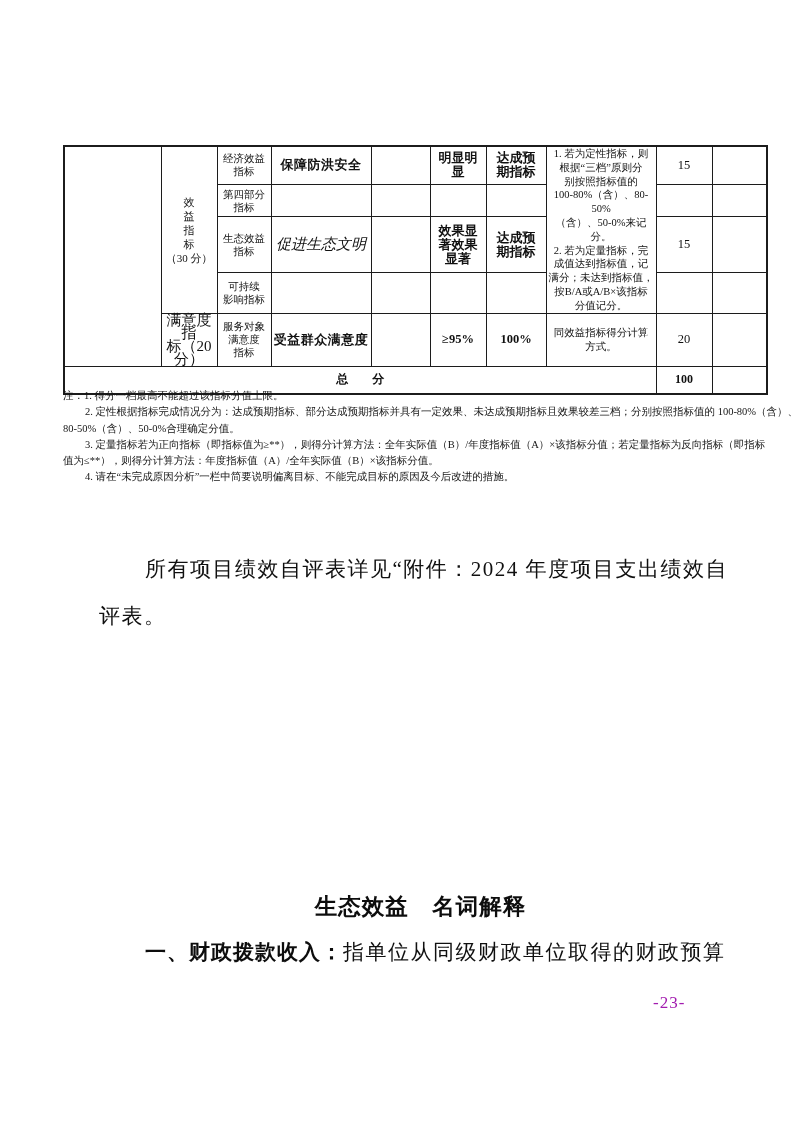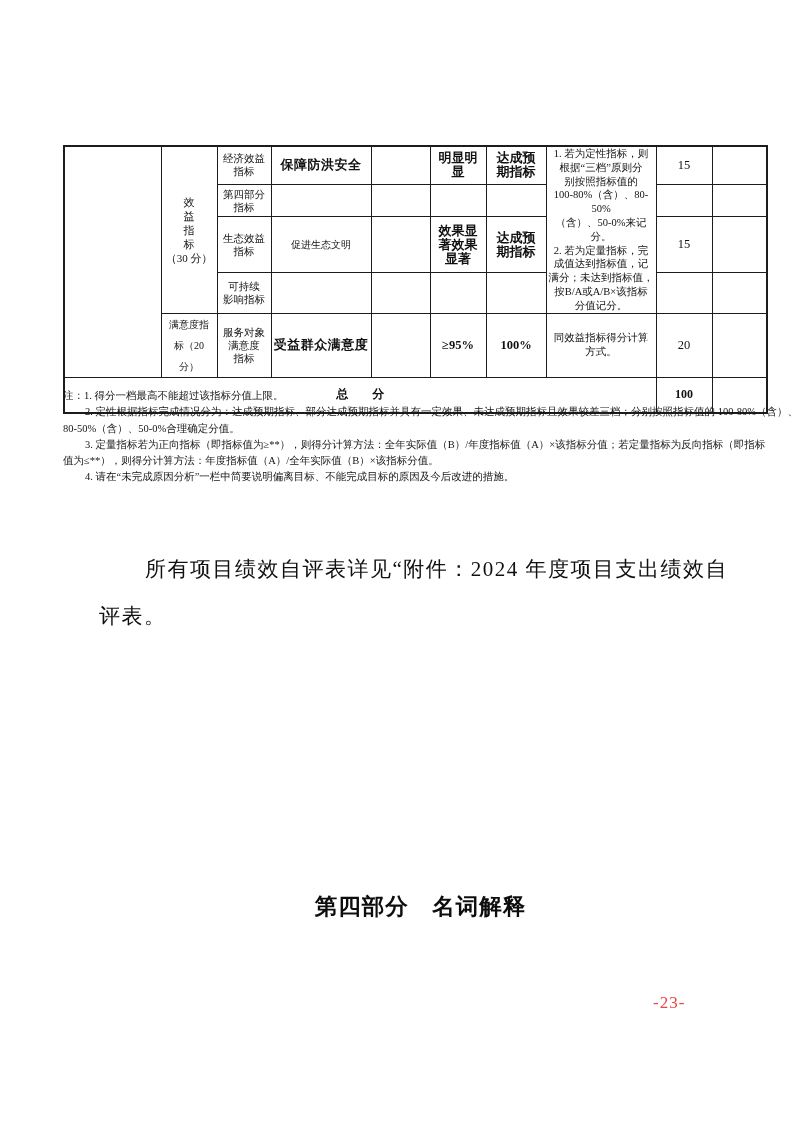--- a/index.html
+++ b/index.html
@@ -16,26 +16,26 @@
   .table-wrap{position:absolute;left:63px;top:145px;}
   table.score{border-collapse:collapse;table-layout:fixed;width:703px;border:2px solid #1c1c1c;}
   table.score td{
     border:1px solid #1c1c1c;
     text-align:center;vertical-align:middle;
     padding:0;white-space:pre-line;
     font-family:"Liberation Serif","DejaVu Serif",serif;
     color:#111;
   }
   tr.rh1{height:38px} tr.rh2{height:32px} tr.rh3{height:55px}
-  tr.rh4{height:40px} tr.rh5{height:43px} tr.rh6{height:36px}
+  tr.rh4{height:40px} tr.rh5{height:43px} tr.rh6{height:28px}
   td.group{font-size:11px;line-height:14px;}
-  td.group-sm{font-size:10px;line-height:21px;}
+  td.group-sm{font-size:15px;line-height:13px;}
   td.sub{font-size:10.5px;line-height:13px;}
   td.name{font-size:13px;font-weight:bold;text-align:left;padding-left:6px;letter-spacing:0.5px;}
-  td.name-sm{font-size:10px;font-weight:normal;text-align:left;padding-left:6px;}
+  td.name-sm{font-size:15px;font-weight:normal;text-align:left;padding-left:6px;font-style:italic;}
   td.val{font-size:13px;font-weight:600;line-height:14px;}
   td.val-sm{font-size:12.5px;font-weight:600;}
   td.method{font-size:10.5px;line-height:13.8px;text-align:left;padding:2px 4px;}
   td.score-cell{font-size:12.5px;}
   td.total-label{font-weight:bold;font-size:12px;padding-right:150px;}
   td.total-score{font-weight:bold;font-size:12px;}
   
   .notes{
     position:absolute;left:63px;top:388px;
     font-size:10.5px;line-height:16.3px;white-space:nowrap;color:#141414;
@@ -58,21 +58,21 @@
   .definition{position:absolute;left:145px;top:938px;white-space:nowrap;}
   .definition .lead{
     font-family:"DejaVu Sans","Liberation Sans",sans-serif;
     font-weight:bold;font-size:21px;letter-spacing:1px;color:#0d0d0d;
   }
   .definition .rest{
     font-family:"Liberation Serif","DejaVu Serif",serif;
     font-size:21px;letter-spacing:1.5px;color:#101010;
   }
   
-  .page-no{position:absolute;left:653px;top:993px;font-size:17px;letter-spacing:1px;color:#ef4444;}
+  .page-no{position:absolute;left:653px;top:993px;font-size:17px;letter-spacing:1px;color:#a21caf;}
 </style>
 </head>
 <body>
 
 <div class="page">
 
   <div class="table-wrap">
     <table class="score">
       <colgroup>
         <col style="width:97px">
@@ -178,18 +178,21 @@
     <div class="indent">2. 定性根据指标完成情况分为：达成预期指标、部分达成预期指标并具有一定效果、未达成预期指标且效果较差三档；分别按照指标值的 100-80%（含）、</div>
     <div>80-50%（含）、50-0%合理确定分值。</div>
     <div class="indent">3. 定量指标若为正向指标（即指标值为≥**），则得分计算方法：全年实际值（B）/年度指标值（A）×该指标分值；若定量指标为反向指标（即指标</div>
     <div>值为≤**），则得分计算方法：年度指标值（A）/全年实际值（B）×该指标分值。</div>
     <div class="indent">4. 请在“未完成原因分析”一栏中简要说明偏离目标、不能完成目标的原因及今后改进的措施。</div>
   </div>
 
   <div class="para">所有项目绩效自评表详见“附件：2024 年度项目支出绩效自
 评表。</div>
 
-  <div class="sec-title">第四部分　名词解释</div>
+  <div class="sec-title">生态效益　名词解释</div>
 
+  <div class="definition">
+    <span class="lead">一、财政拨款收入：</span><span class="rest">指单位从同级财政单位取得的财政预算</span>
+  </div>
 
   <div class="page-no">-23-</div>
 
 </div>
 
 </body></html>

